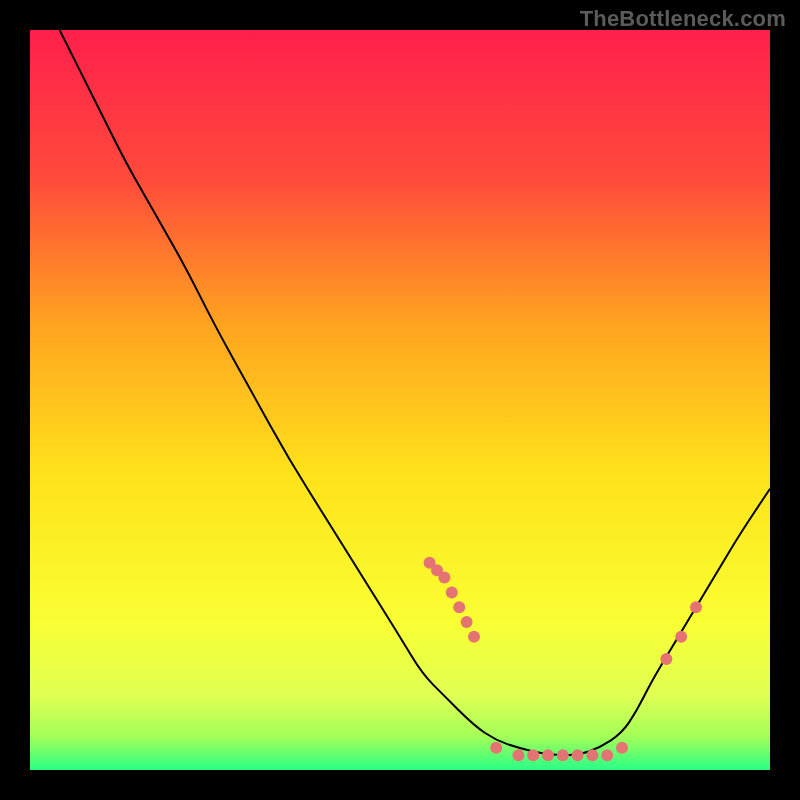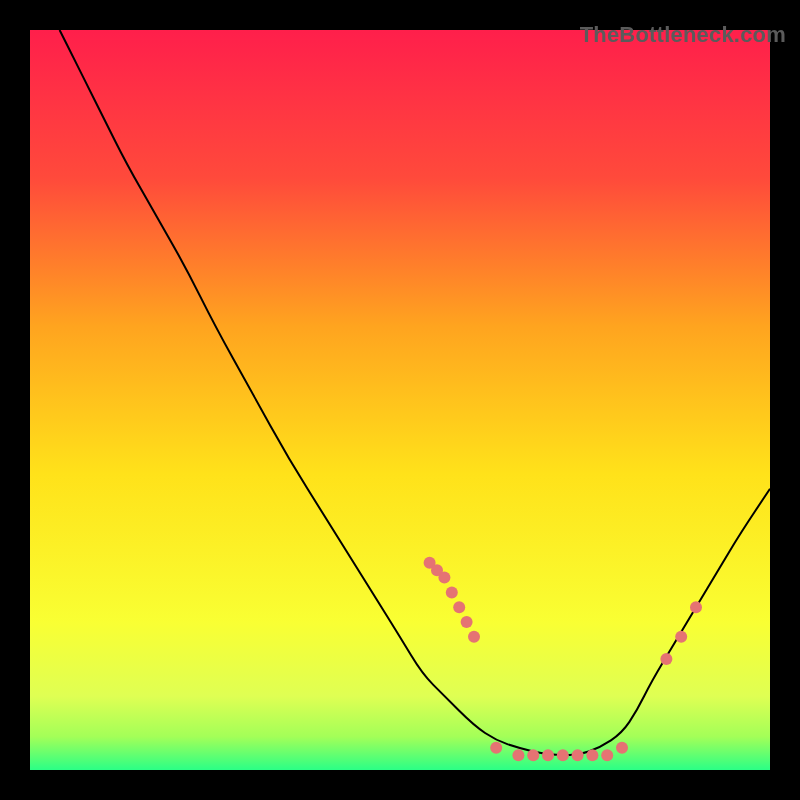--- a/index.html
+++ b/index.html
@@ -11,21 +11,21 @@
     font-family: Arial, Helvetica, sans-serif;
     overflow: hidden;
   }
   .frame {
     position: relative;
     width: 800px;
     height: 800px;
   }
   .watermark {
     position: absolute;
-    top: 22px;
+    top: 6px;
     right: 14px;
     color: #5b5b5b;
     font-size: 22px;
     font-weight: 600;
     letter-spacing: 0.2px;
     z-index: 10;
   }
   .plot-area {
     position: absolute;
     left: 30px;

